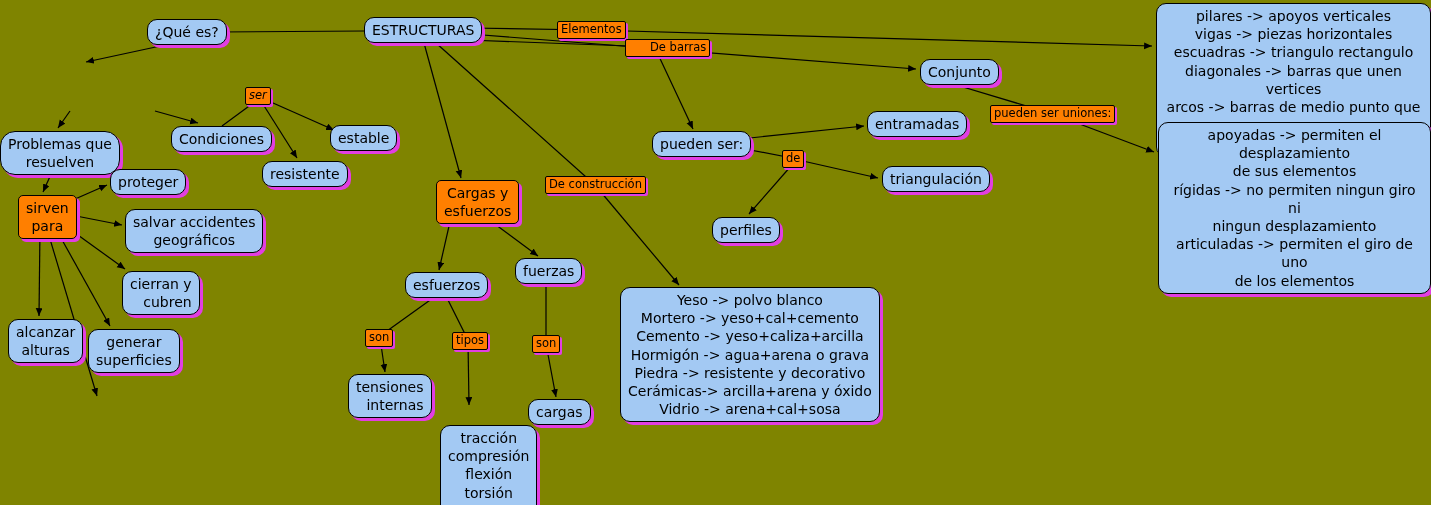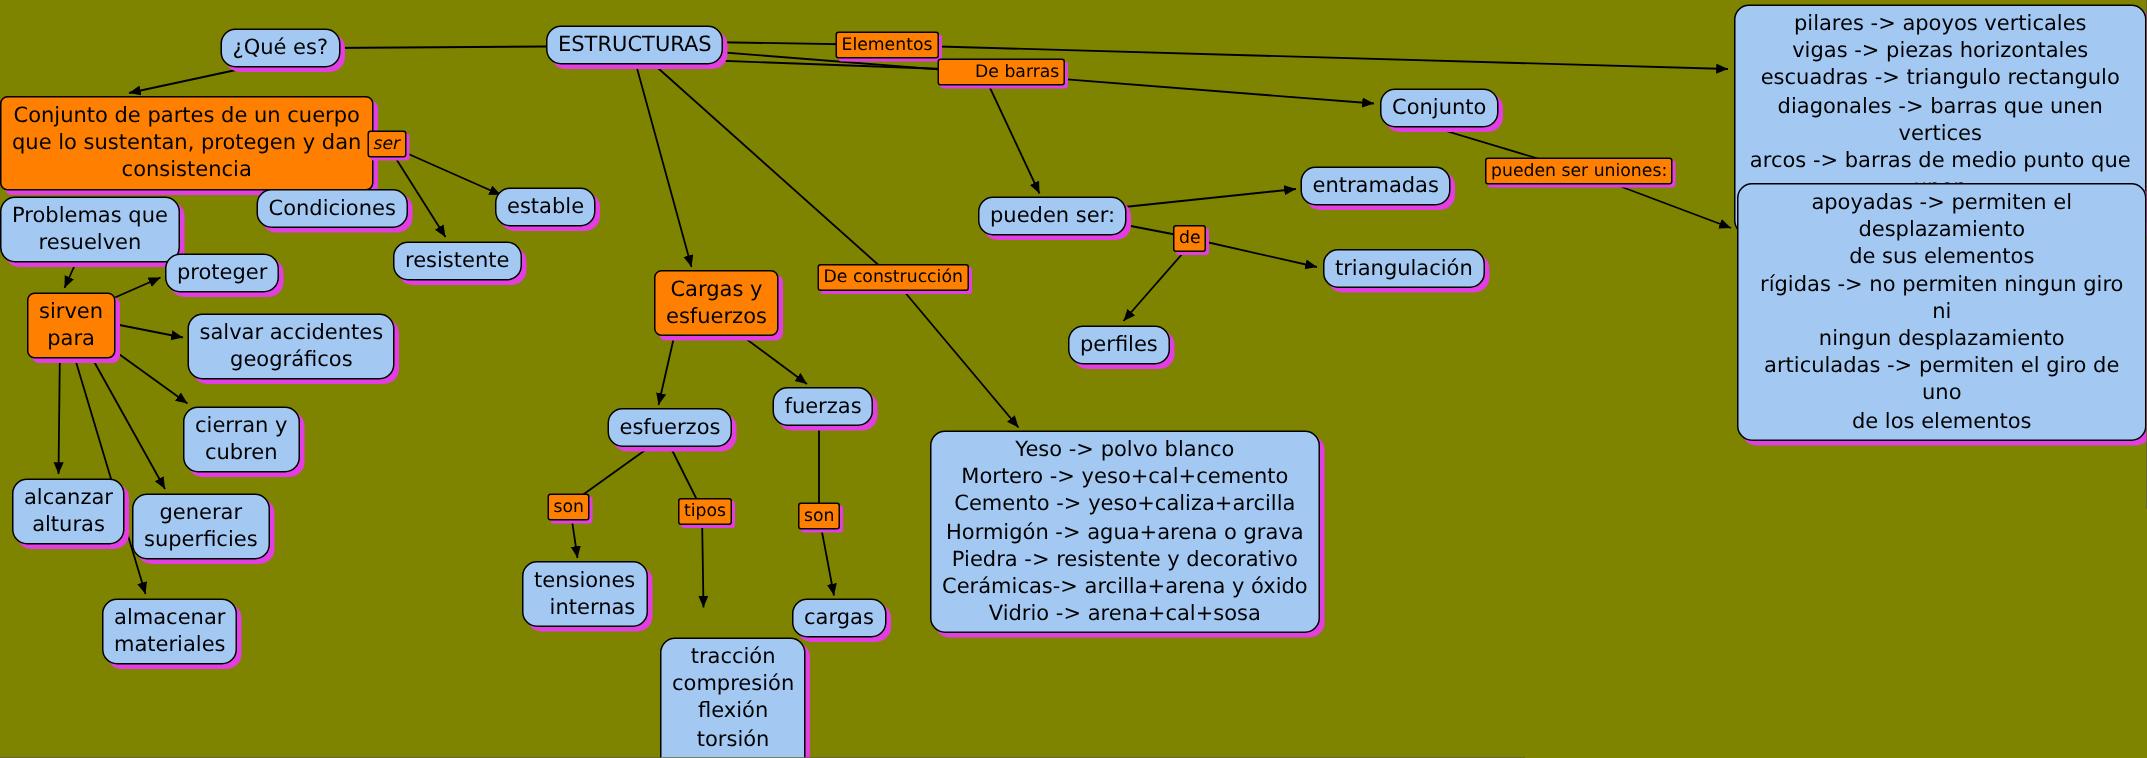--- a/index.html
+++ b/index.html
@@ -98,43 +98,38 @@
   <div class="node" style="left:364px; top:17px; min-width:104px;">ESTRUCTURAS</div>
   <div class="node" style="left:147px; top:19px; min-width:70px;">¿Qué es?</div>
   <div class="phrase" style="left:557px; top:21px;">Elementos</div>
   <div class="node" style="left:1156px; top:3px;">pilares -&gt; apoyos verticales
 vigas -&gt; piezas horizontales
 escuadras -&gt; triangulo rectangulo
 diagonales -&gt; barras que unen vertices
 arcos -&gt; barras de medio punto que unen
 vértices por dovelas</div>
 
-  <div class="node accent" style="left:0px; top:64px;">Conjunto de partes de un cuerpo
-que lo sustentan, protegen y dan
-consistencia</div>
   <div class="phrase" style="left:245px; top:87px;font-style:italic;">ser</div>
   <div class="node" style="left:171px; top:126px;">Condiciones</div>
   <div class="node" style="left:330px; top:125px; min-width:60px;">estable</div>
   <div class="node" style="left:262px; top:161px;">resistente</div>
 
-  <div class="node" style="left:0px; top:131px;">Problemas que
+  <div class="node" style="left:0px; top:131px;border-radius:15px;">Problemas que
 resuelven</div>
   <div class="node" style="left:110px; top:169px;">proteger</div>
   <div class="node accent" style="left:18px; top:195px;">sirven
 para</div>
   <div class="node" style="left:125px; top:209px;">salvar accidentes
 geográficos</div>
-  <div class="node" style="left:122px; top:271px;">cierran y
+  <div class="node" style="left:122px; top:271px;text-align:right;">cierran y
 cubren</div>
   <div class="node" style="left:8px; top:319px;">alcanzar
 alturas</div>
   <div class="node" style="left:88px; top:329px;">generar
 superficies</div>
-  <div class="node" style="left:68px; top:399px;">almacenar
-materiales</div>
 
   <div class="phrase" style="left:625px; top:39px;padding-left:24px;">De barras</div>
   <div class="node" style="left:920px; top:59px; min-width:62px;">Conjunto</div>
   <div class="phrase" style="left:990px; top:105px;">pueden ser uniones:</div>
   <div class="node" style="left:1158px; top:122px;">apoyadas -&gt; permiten el desplazamiento
 de sus elementos
 rígidas -&gt; no permiten ningun giro ni
 ningun desplazamiento
 articuladas -&gt; permiten el giro de uno
 de los elementos</div>

